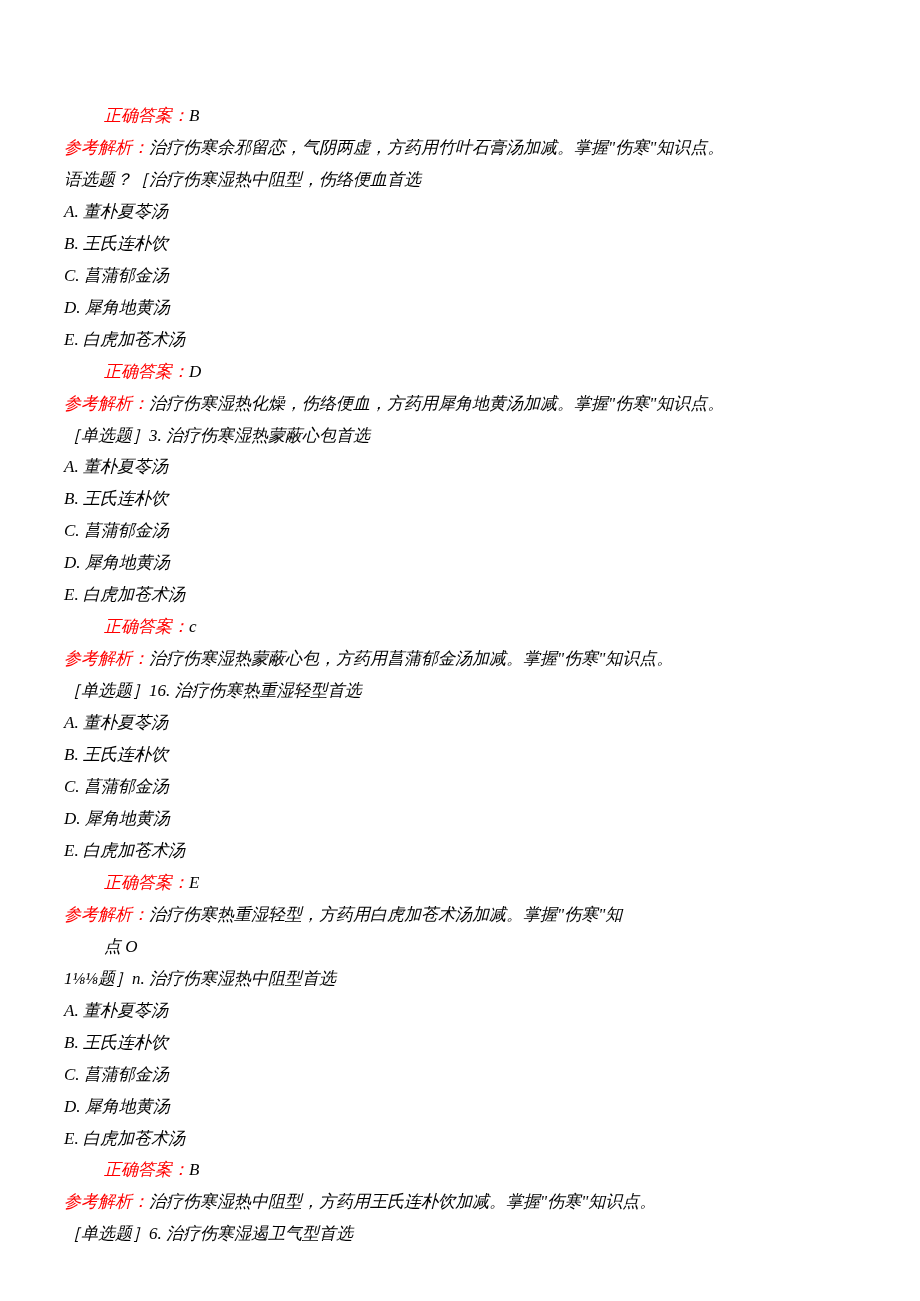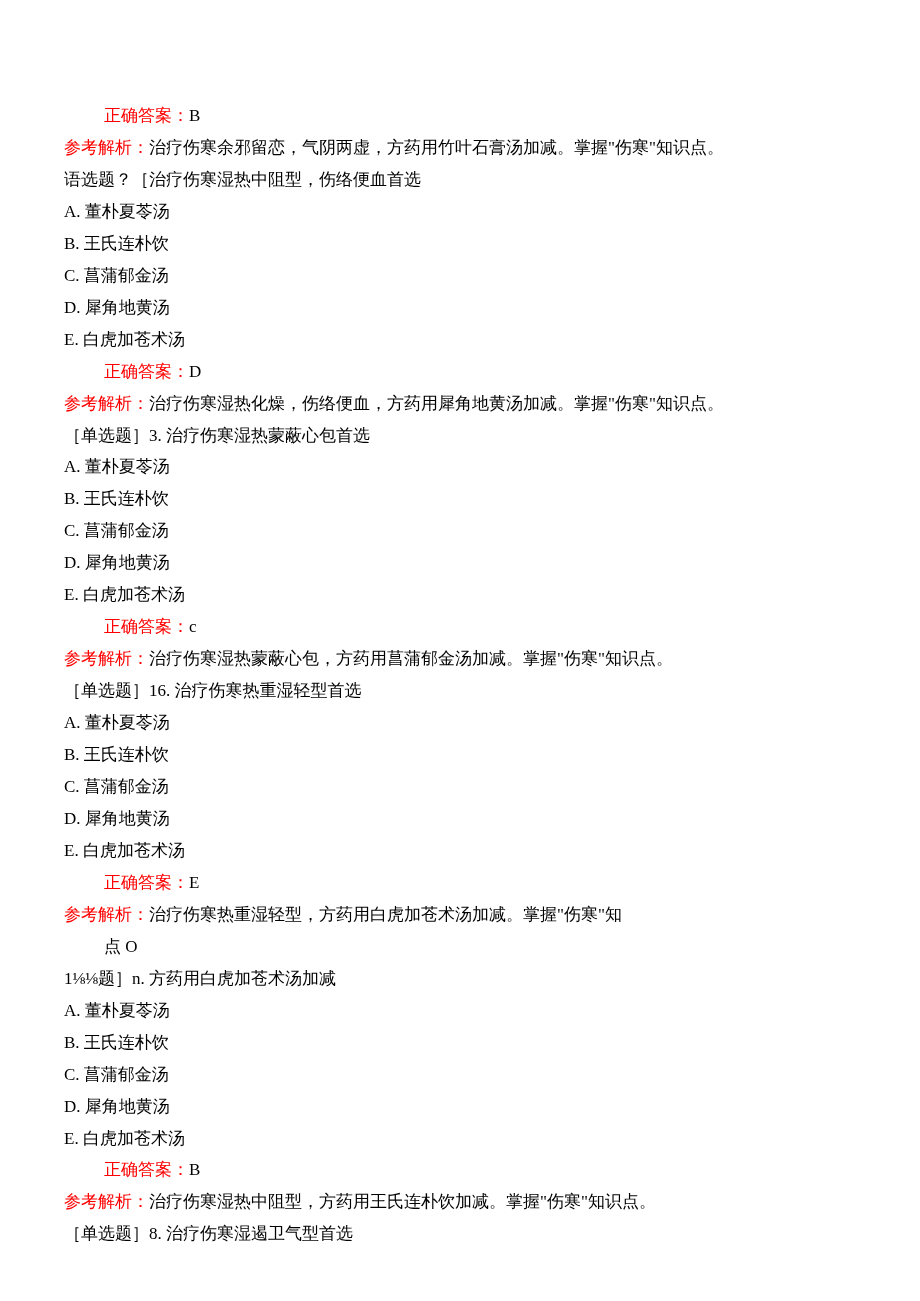--- a/index.html
+++ b/index.html
@@ -14,20 +14,21 @@
       box-sizing: border-box;
     }
     .indent {
       padding-left: 40px;
     }
     .red {
       color: #ff0000;
     }
     .line {
       white-space: nowrap;
+      font-style: italic;
     }
   </style>
 </head>
 <body>
 
 <div class="line indent">
   <span class="red">正确答案：</span><span>B</span>
 </div>
 <div class="line">
   <span class="red">参考解析：</span><span>治疗伤寒余邪留恋，气阴两虚，方药用竹叶石膏汤加减。掌握"伤寒"知识点。</span>
@@ -66,26 +67,26 @@
 <div class="line">D. 犀角地黄汤</div>
 <div class="line">E. 白虎加苍术汤</div>
 <div class="line indent">
   <span class="red">正确答案：</span><span>E</span>
 </div>
 <div class="line">
   <span class="red">参考解析：</span><span>治疗伤寒热重湿轻型，方药用白虎加苍术汤加减。掌握"伤寒"知</span>
 </div>
 <div class="line indent">点 O</div>
 
-<div class="line">1⅛⅛题］n. 方药用白虎加苍术汤加减</div>
+<div class="line">1⅛⅛题］n. 治疗伤寒湿热中阻型首选</div>
 <div class="line">A. 董朴夏苓汤</div>
 <div class="line">B. 王氏连朴饮</div>
 <div class="line">C. 菖蒲郁金汤</div>
 <div class="line">D. 犀角地黄汤</div>
 <div class="line">E. 白虎加苍术汤</div>
 <div class="line indent">
   <span class="red">正确答案：</span><span>B</span>
 </div>
 <div class="line">
   <span class="red">参考解析：</span><span>治疗伤寒湿热中阻型，方药用王氏连朴饮加减。掌握"伤寒"知识点。</span>
 </div>
 
-<div class="line">［单选题］8. 治疗伤寒湿遏卫气型首选</div>
+<div class="line">［单选题］6. 治疗伤寒湿遏卫气型首选</div>
 
 </body></html>

